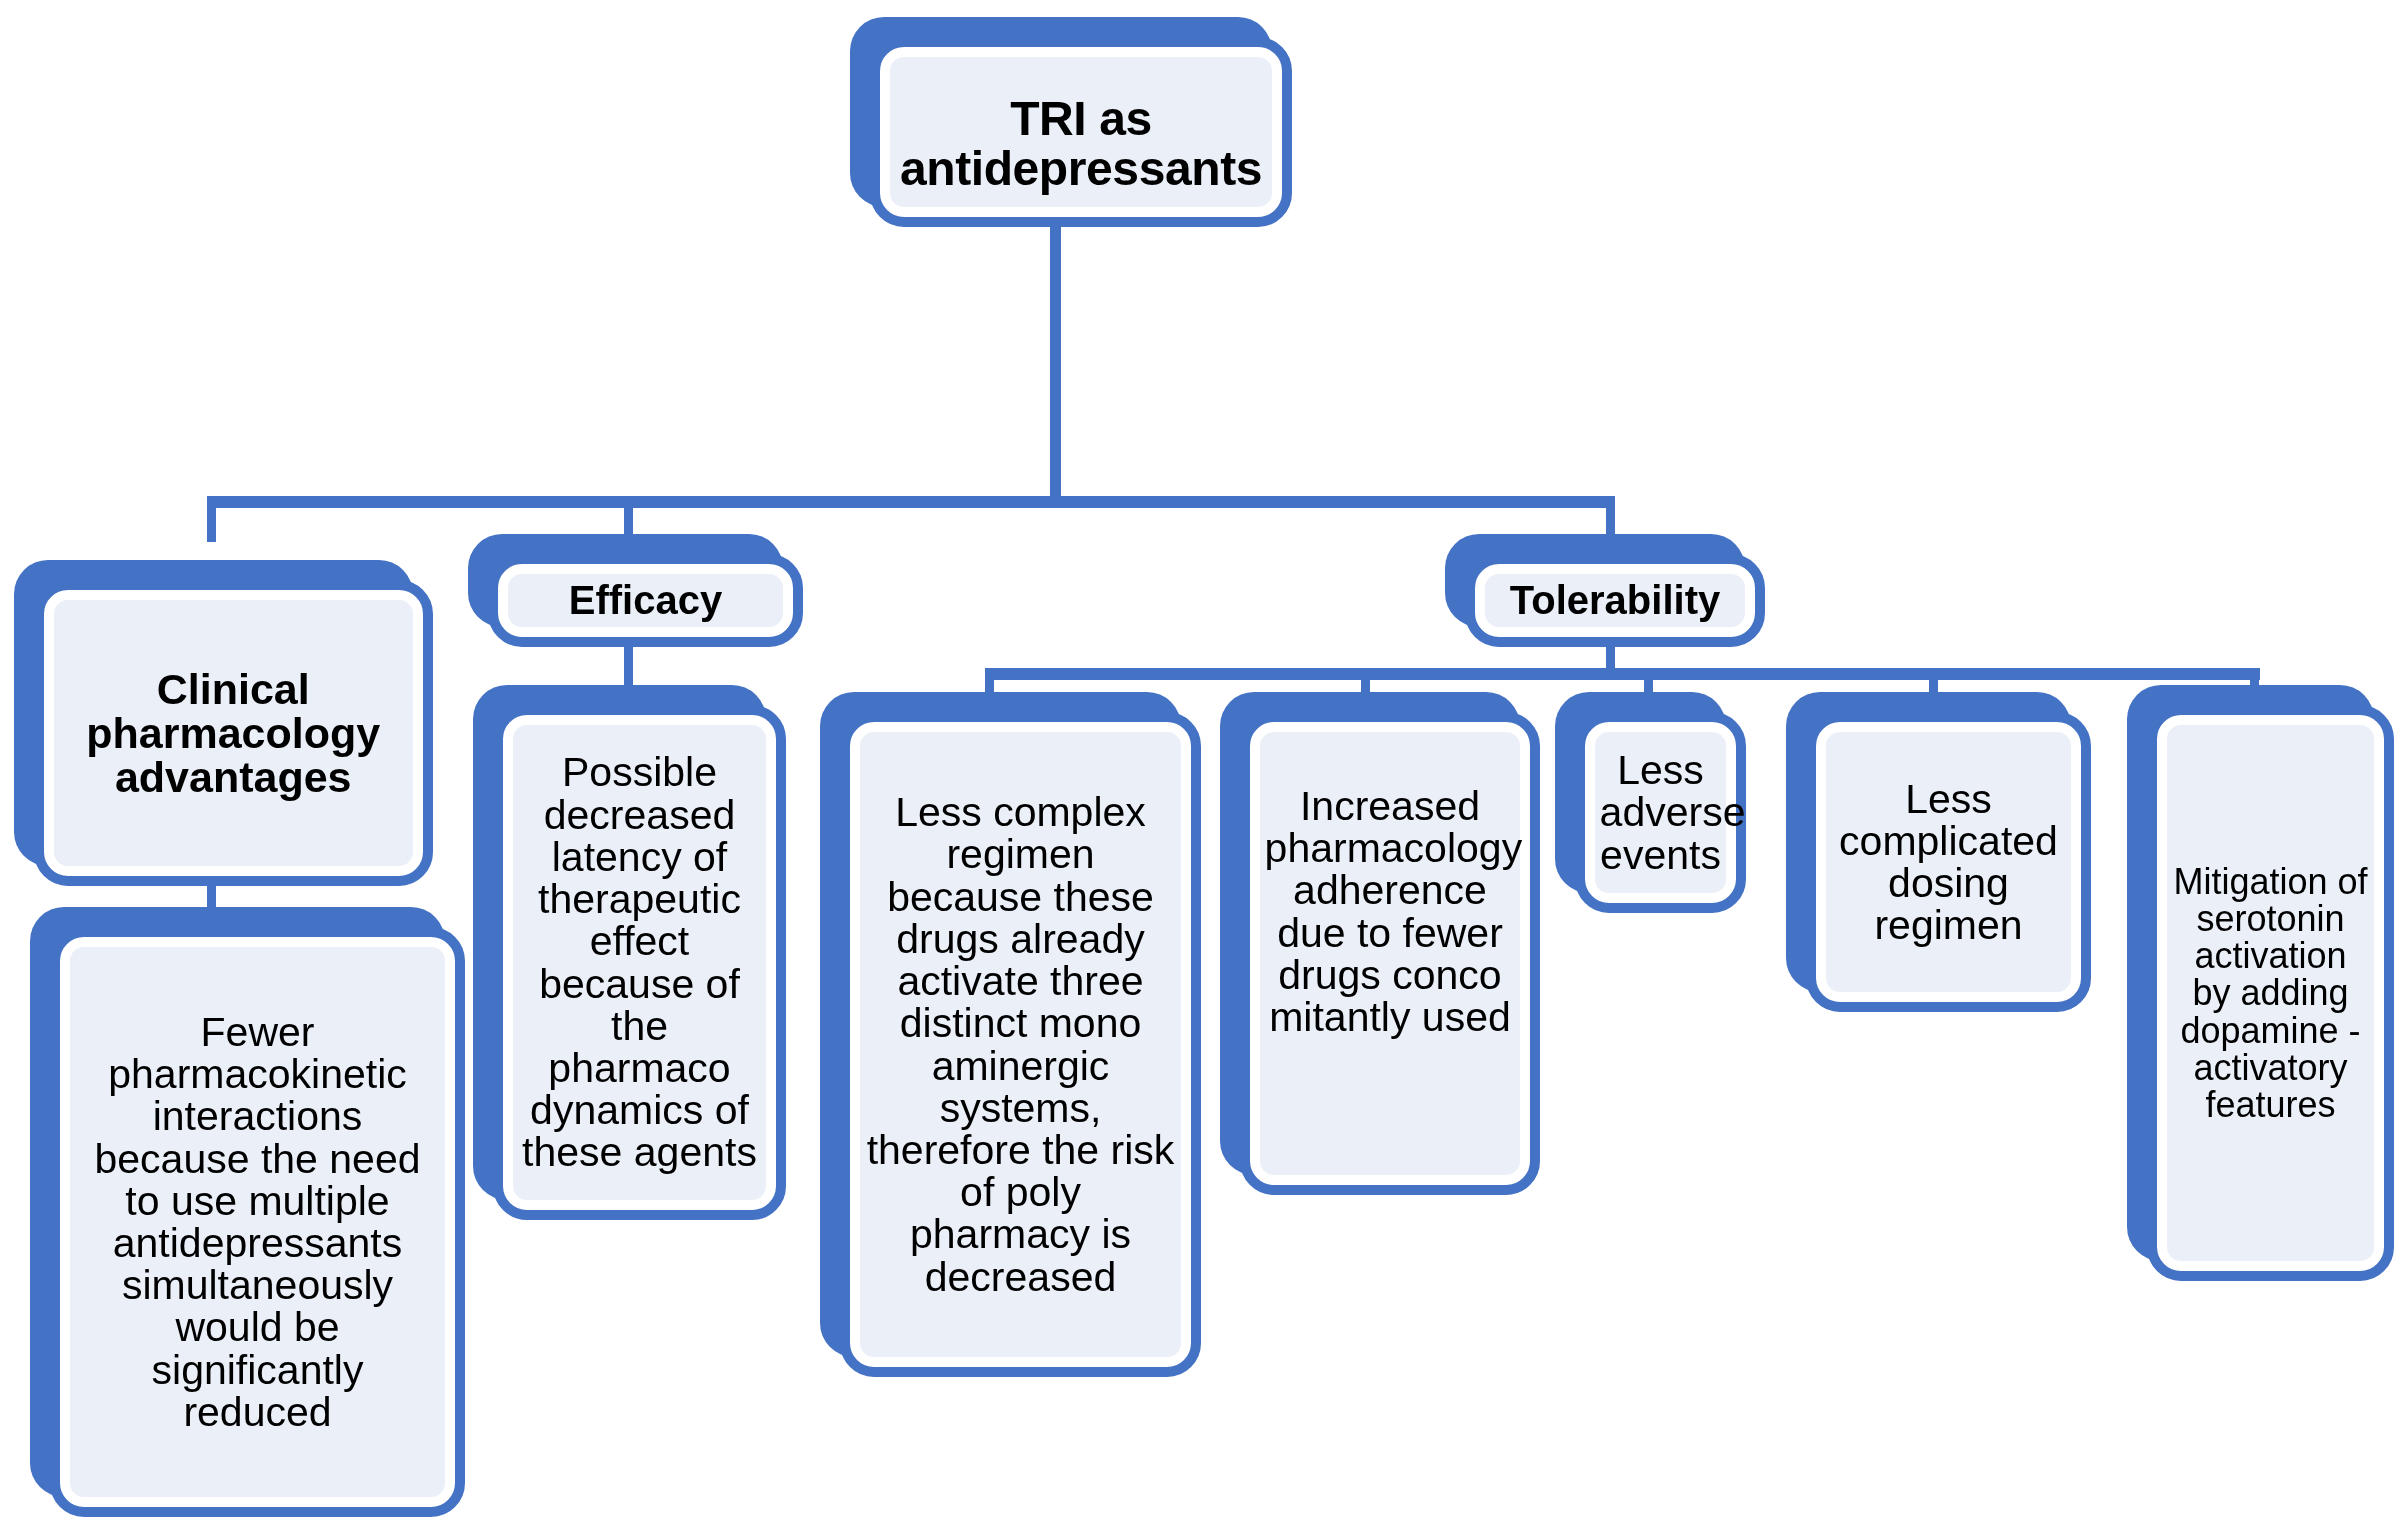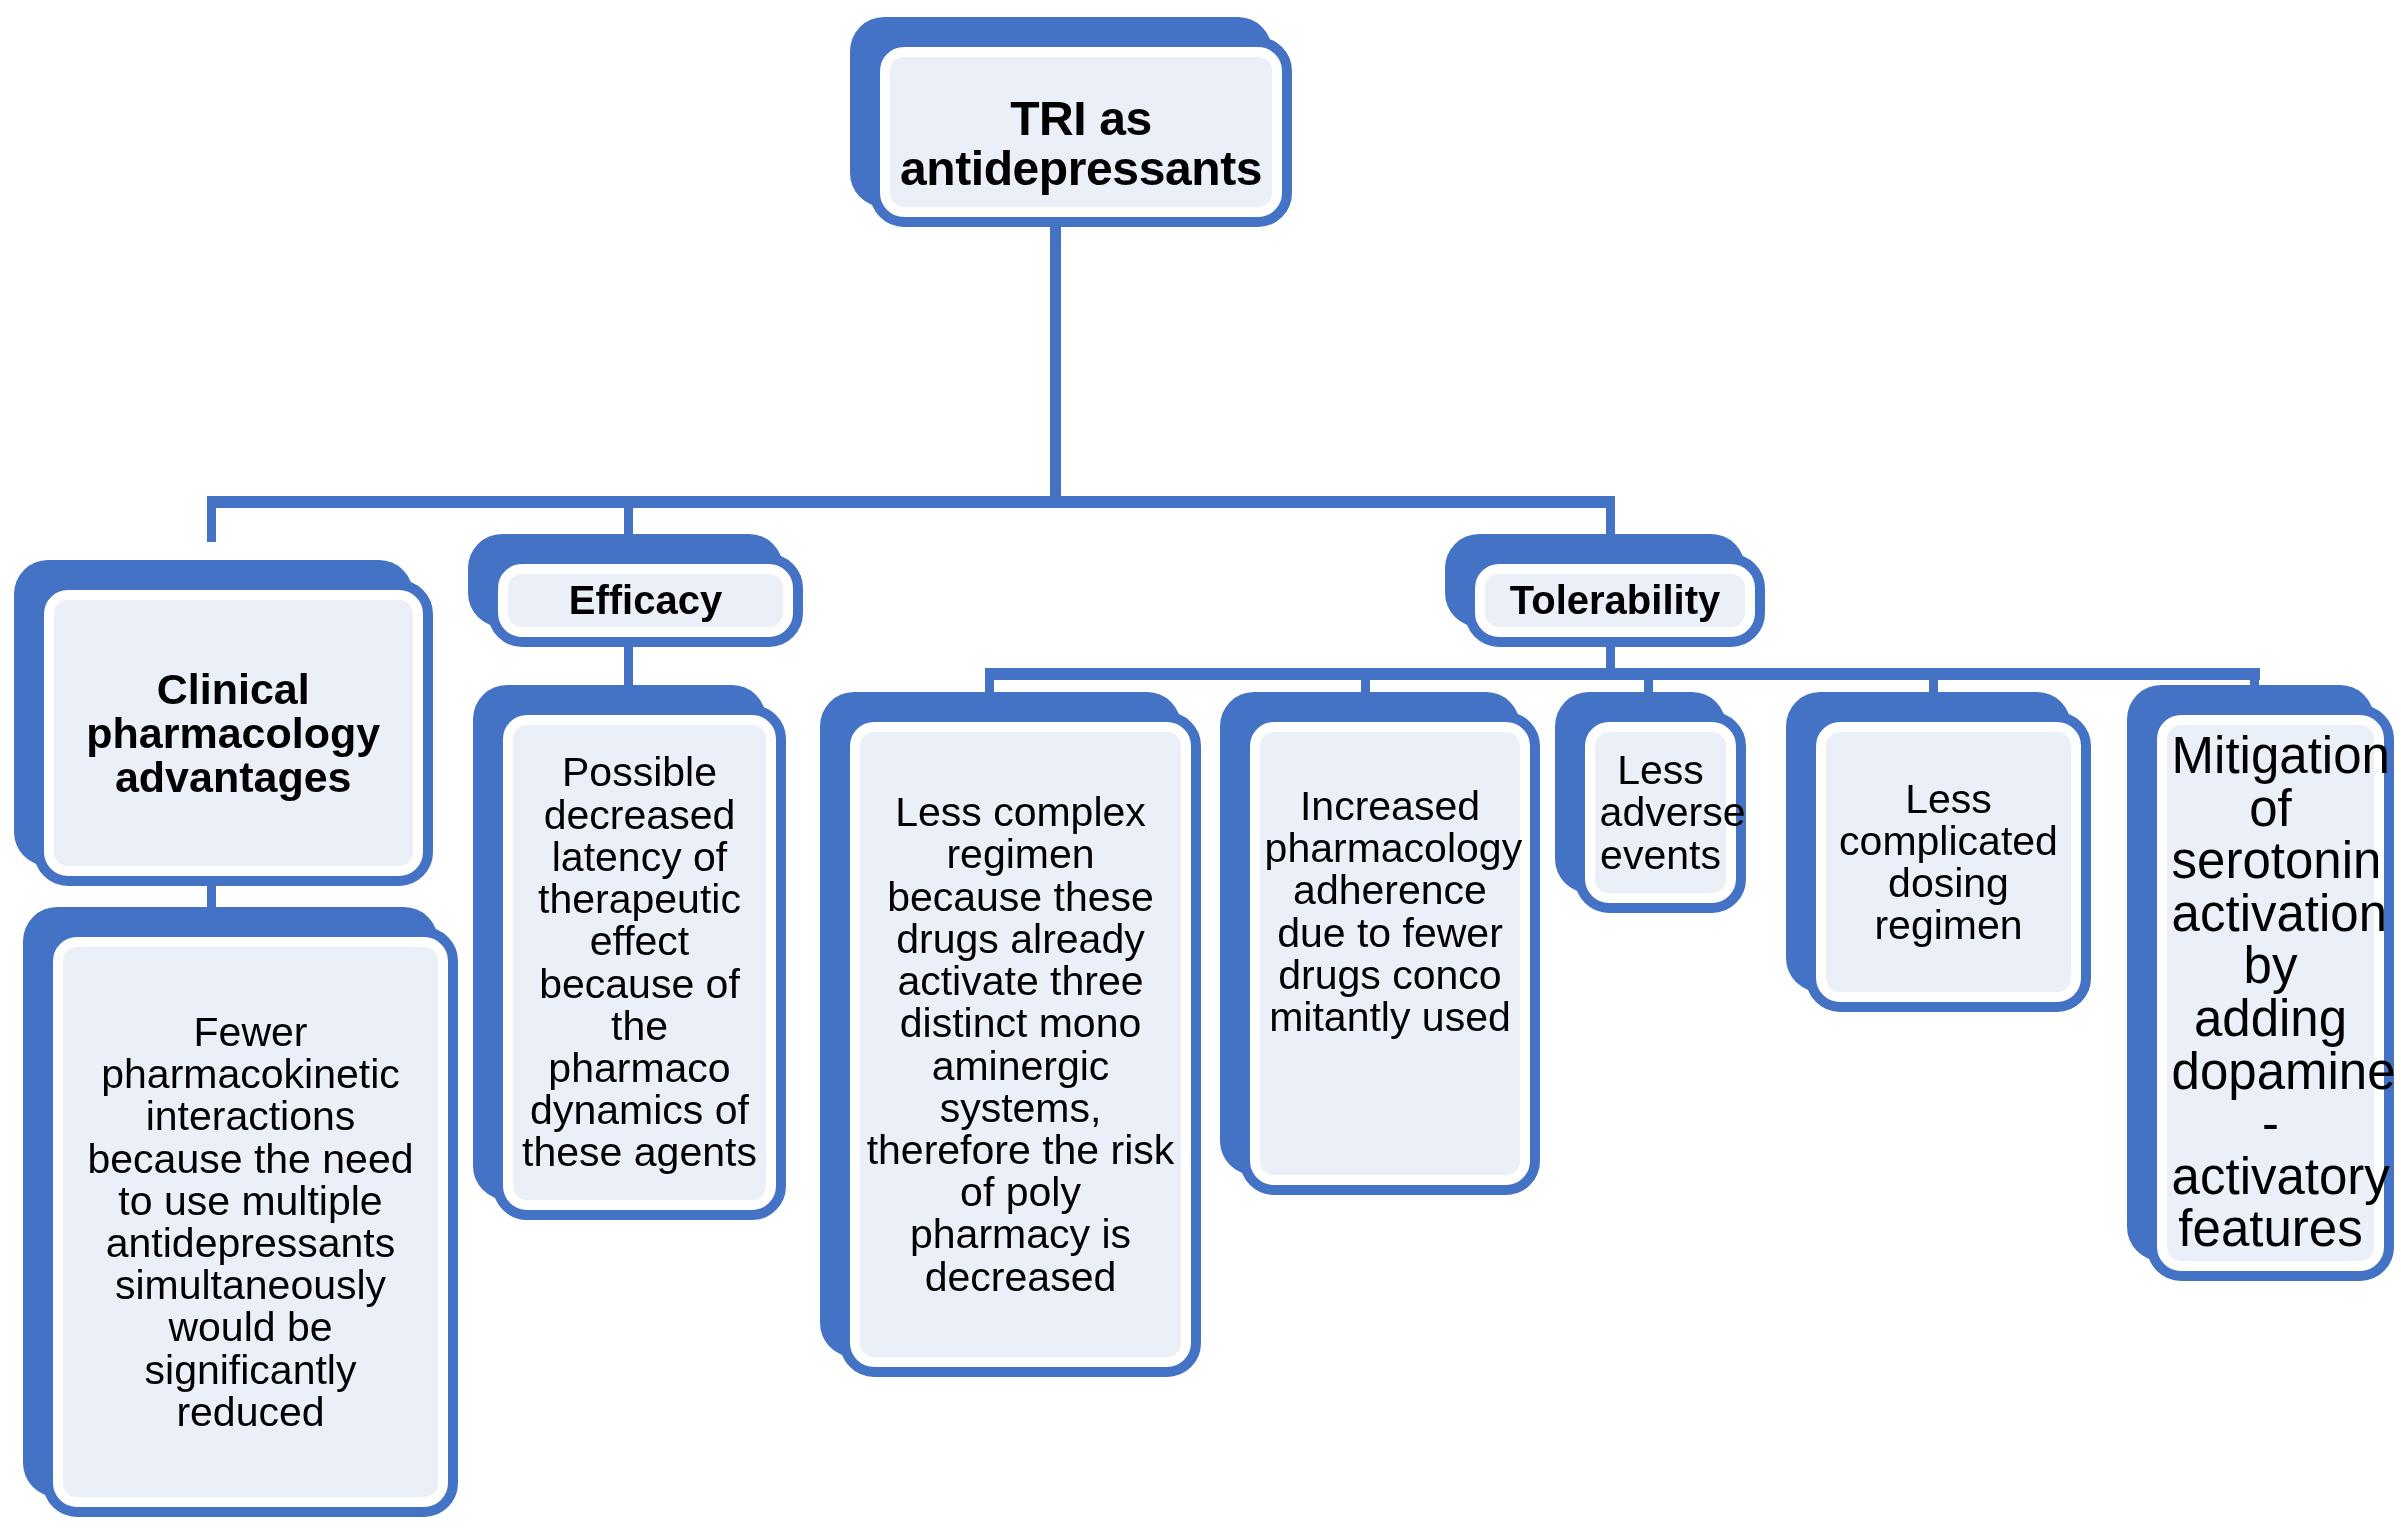--- a/index.html
+++ b/index.html
@@ -73,21 +73,21 @@
     white-space: pre-line;
   }
   .align-top .inner { align-items: flex-start; }
   .overflow .inner { overflow: visible; margin-top: 23px; }
 
   
   .t-root   { font-size: 48px; font-weight: bold; letter-spacing: -0.4px; }
   .t-head   { font-size: 40px; font-weight: bold; }
   .t-big    { font-size: 43px; font-weight: bold; line-height: 1.12; }
   .t-body   { font-size: 41px; line-height: 1.12; }
-  .t-body2  { font-size: 51px; line-height: 1.10; }
+  .t-body2  { font-size: 36px; line-height: 1.10; }
 </style>
 </head>
 <body>
 
 <div id="canvas">
 
   <div class="conn" style="left:1050px; top:220px; width:10.7px; height:284px;"></div>
 
   <div class="conn" style="left:207px; top:496px; width:1407px; height:12.2px;"></div>
 
@@ -120,21 +120,21 @@
 
   <div class="node t-big" style="left:13.7px; top:534px; width:419px; height:326px;margin-top:26px;">
     <div class="blue"></div>
     <div class="card">
       <div class="inner">
         <span class="label">Clinical pharmacology advantages</span>
       </div>
     </div>
   </div>
 
-  <div class="node t-body" style="left:23px; top:907px; width:435px; height:610px;">
+  <div class="node t-body" style="left:30px; top:907px; width:435px; height:610px;">
     <div class="blue"></div>
     <div class="card">
       <div class="inner">
         <span class="label">Fewer pharmacokinetic interactions because the need to use multiple antidepressants simultaneously would be significantly reduced</span>
       </div>
     </div>
   </div>
 
   <div class="node t-head" style="left:468px; top:534px; width:335px; height:113px;">
     <div class="blue"></div>

